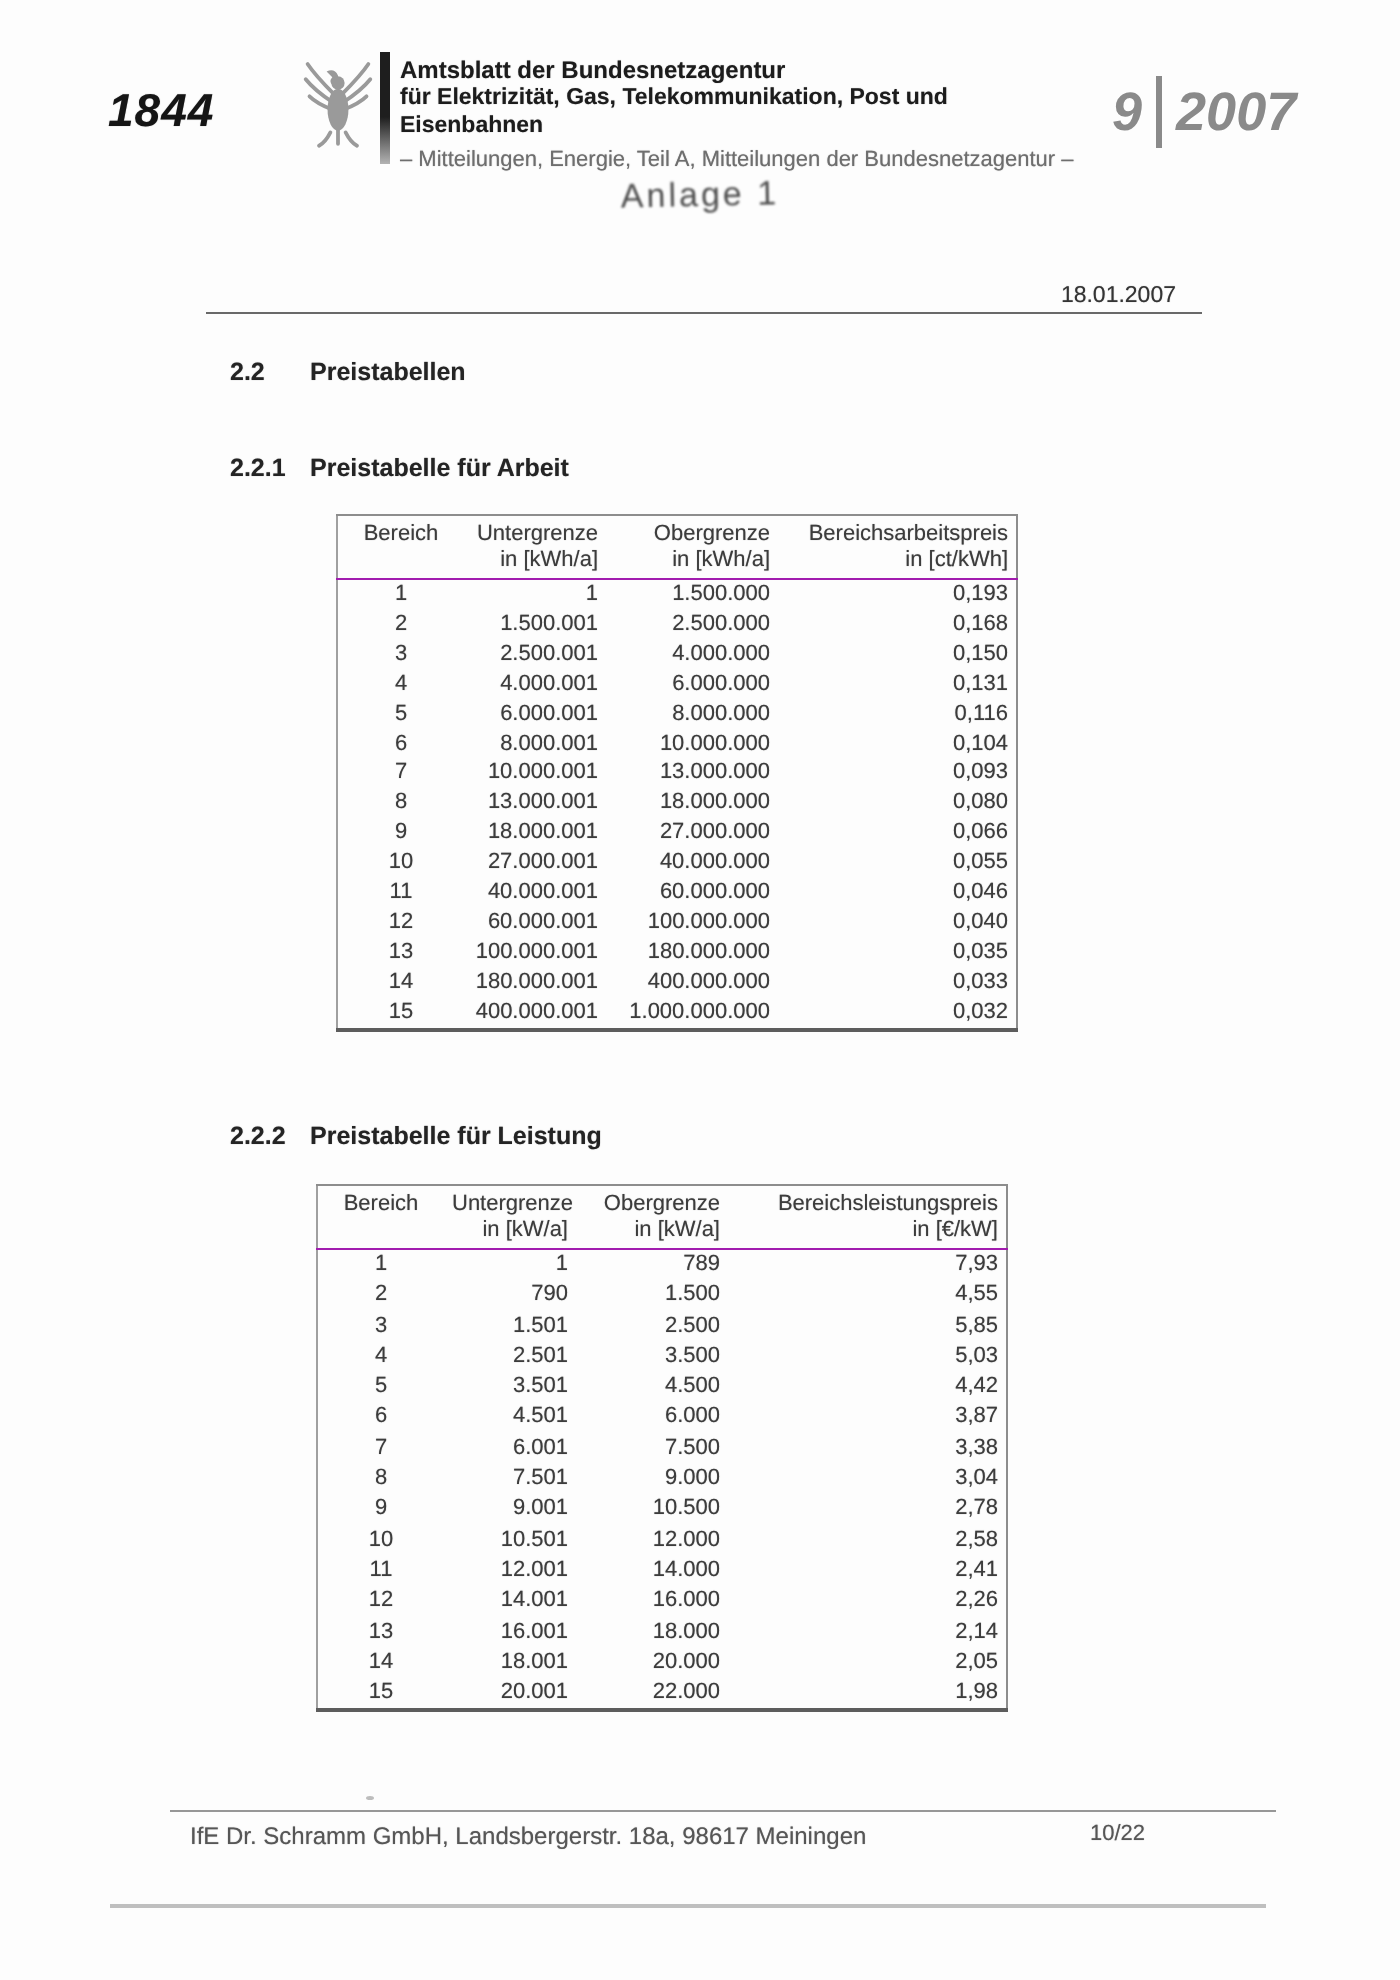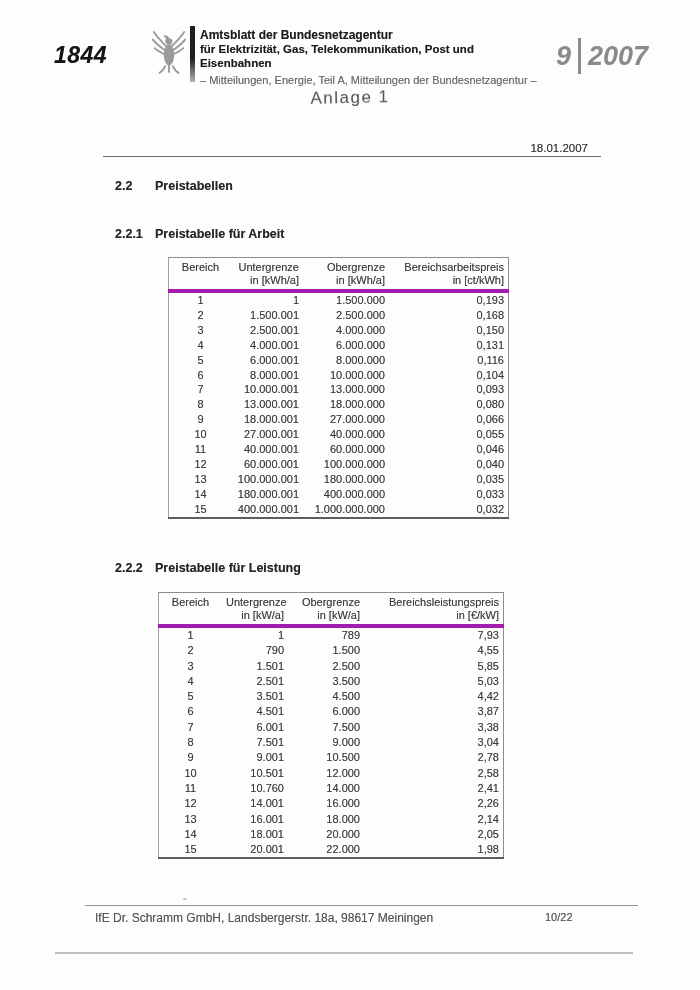--- a/index.html
+++ b/index.html
@@ -63,21 +63,21 @@
 
   table.price-table {
     width:100%; border-collapse:collapse; table-layout:fixed;
     border-top:1px solid #8d8d8d; border-left:1px solid #a0a0a0;
     border-right:1px solid #8d8d8d; border-bottom:2px solid #5d5d5d;
     font-size:11px; color:#3c3c3c;
   }
   table.price-table th {
     font-weight:normal; font-size:11px; color:#3c3c3c;
     vertical-align:top; padding:3px 4px 2px; line-height:13px;
-    border-bottom:4px solid #a21caf;
+    border-bottom:1px solid #a21caf;
   }
   table.price-table td { padding:0 4px; }
   table.price-table th:first-child, table.price-table td:first-child { text-align:center; }
   table.price-table th:not(:first-child), table.price-table td:not(:first-child) { text-align:right; }
 
   #table-arbeit th:nth-child(1), #table-arbeit td:nth-child(1) { width:55px; }
   #table-arbeit th:nth-child(2), #table-arbeit td:nth-child(2) { width:63px; }
   #table-arbeit th:nth-child(3), #table-arbeit td:nth-child(3) { width:78px; }
   #table-arbeit th:nth-child(4), #table-arbeit td:nth-child(4) { width:111px; }
   #table-arbeit tbody td { line-height:14.9px; }
@@ -343,21 +343,21 @@
             <td>2,78</td>
           </tr>
           <tr>
             <td>10</td>
             <td>10.501</td>
             <td>12.000</td>
             <td>2,58</td>
           </tr>
           <tr>
             <td>11</td>
-            <td>10.760</td>
+            <td>12.001</td>
             <td>14.000</td>
             <td>2,41</td>
           </tr>
           <tr>
             <td>12</td>
             <td>14.001</td>
             <td>16.000</td>
             <td>2,26</td>
           </tr>
           <tr>

